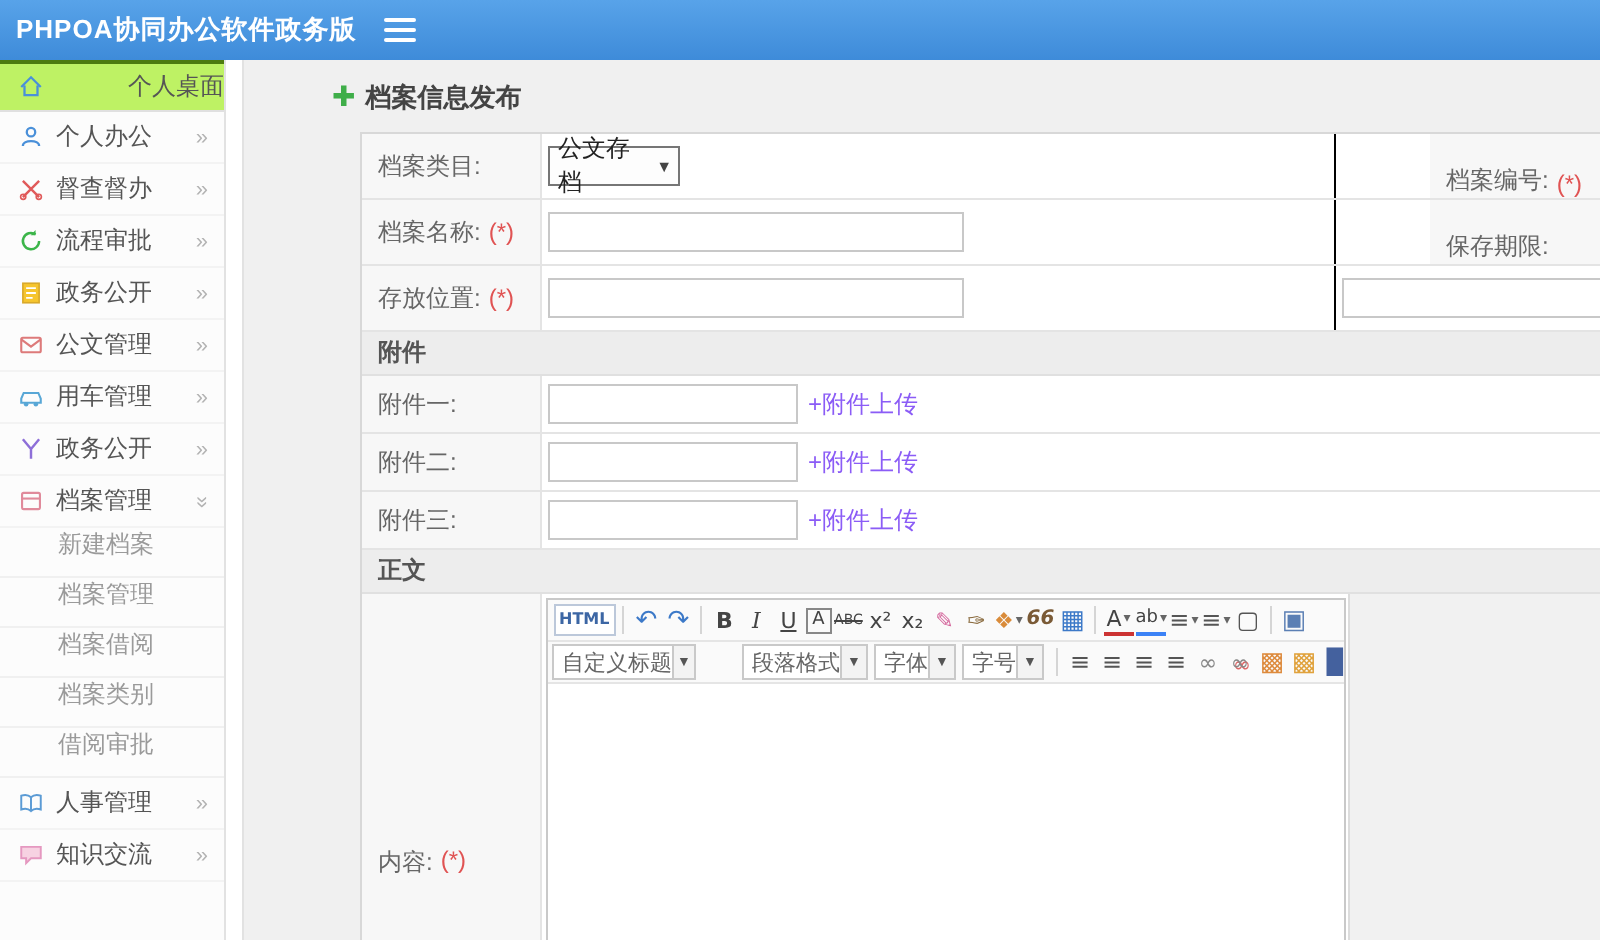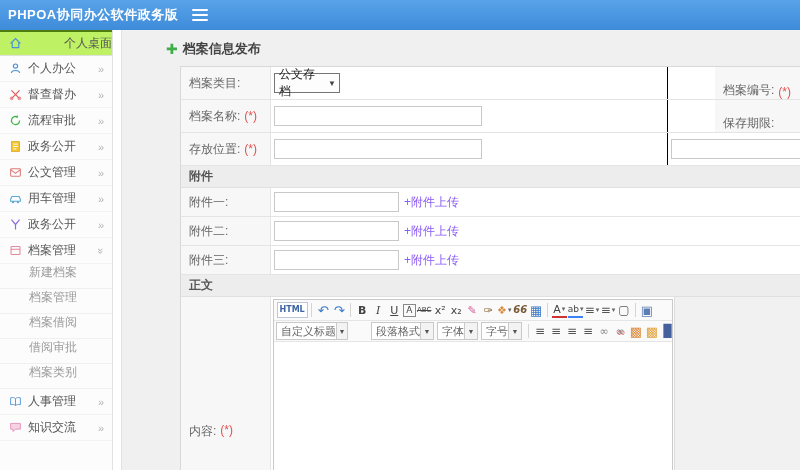--- a/index.html
+++ b/index.html
@@ -197,24 +197,24 @@
       <div class="side-sub">
           <span>新建档案</span>
         </div>
       <div class="side-sub">
           <span>档案管理</span>
         </div>
       <div class="side-sub">
           <span>档案借阅</span>
         </div>
       <div class="side-sub">
+          <span>档案类别</span>
+        </div>
+      <div class="side-sub">
           <span>借阅审批</span>
-        </div>
-      <div class="side-sub">
-          <span>档案类别</span>
         </div>
 
       <div class="side-item">
         <svg class="ic licon" viewBox="0 0 16 16">
             <path d="M2 3.5 C5 2.5 7 3.5 8 4.5 C9 3.5 11 2.5 14 3.5 V12 C11 11 9 12 8 13 C7 12 5 11 2 12 Z M8 4.5 V13" fill="none" stroke="#5b9bd5" stroke-width="1.2"></path>
           </svg>
         <span>人事管理</span>
         <span class="arrow">»</span>
       </div>
 

